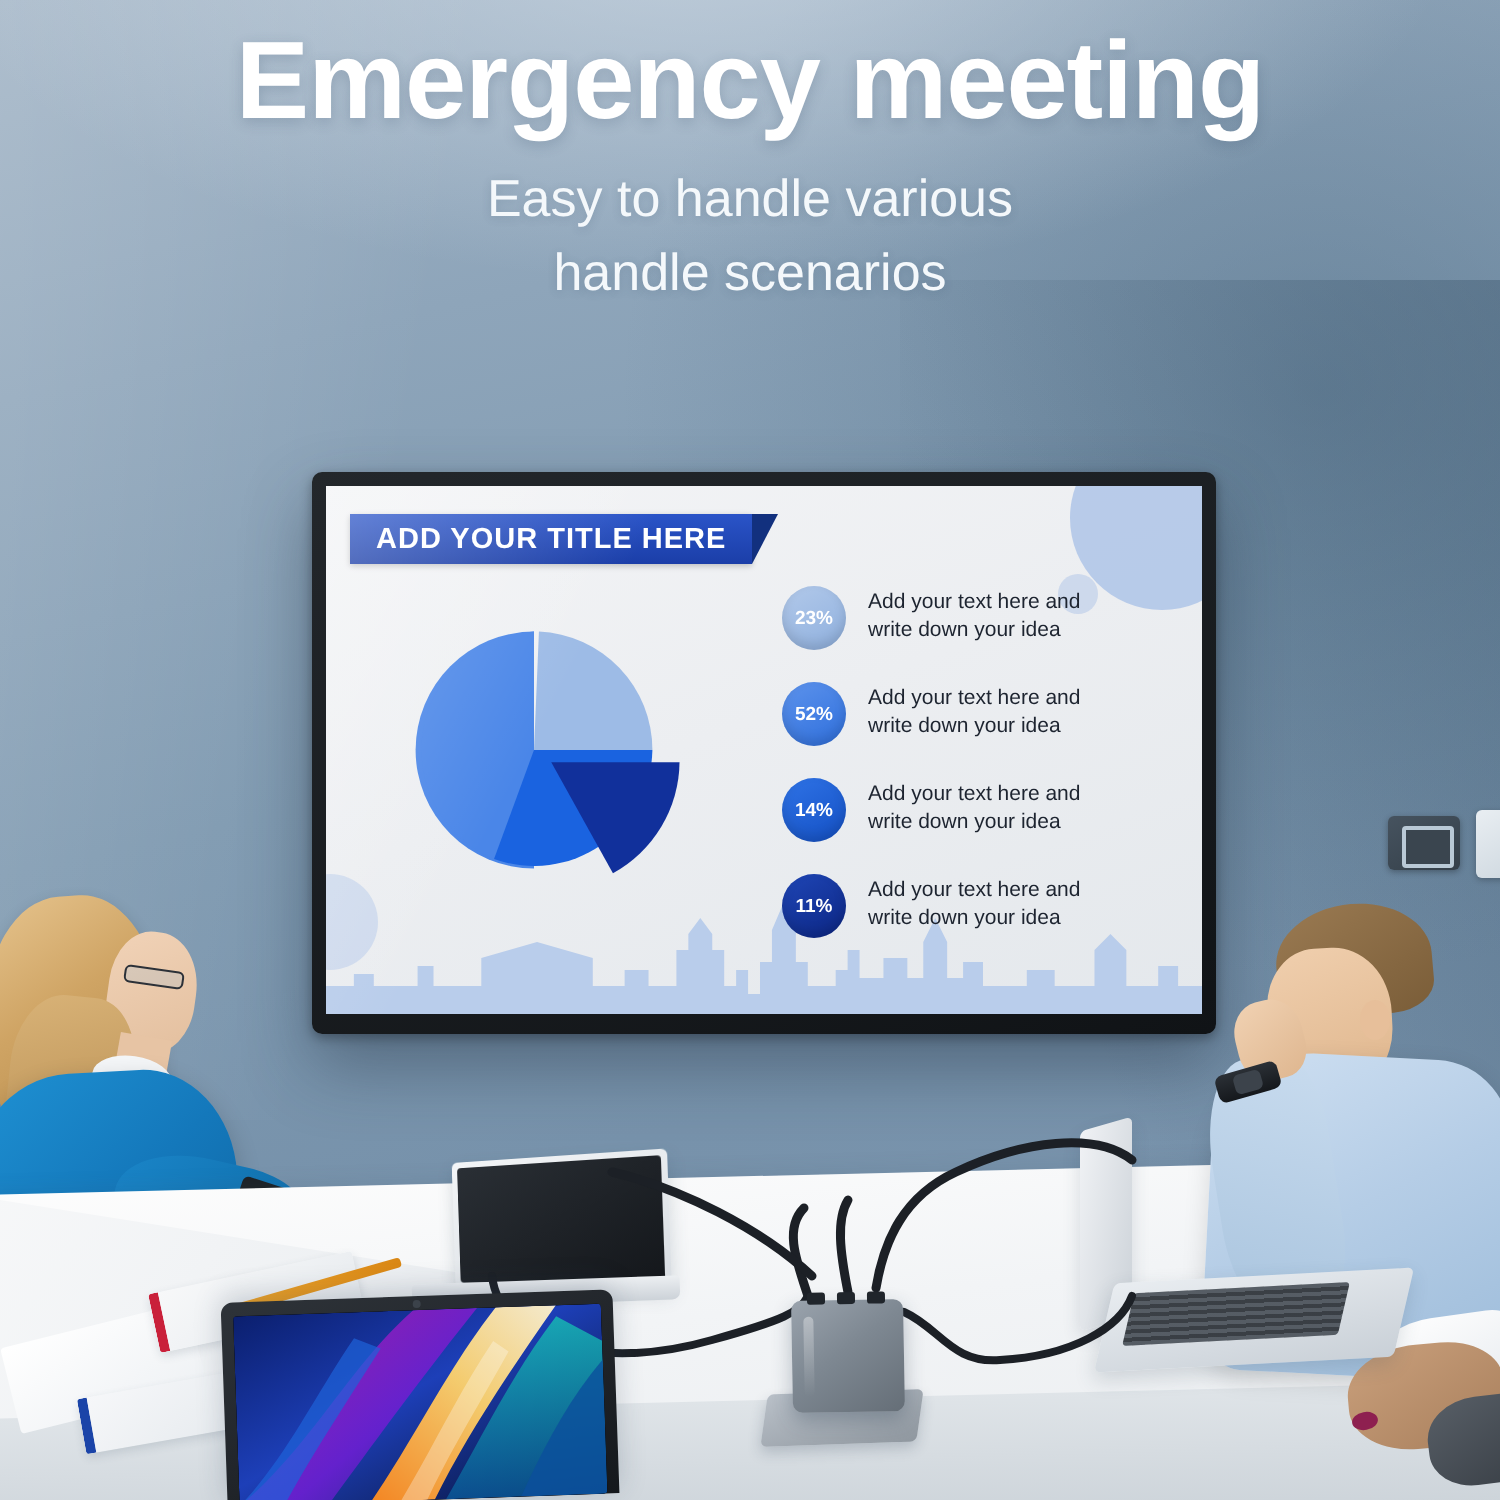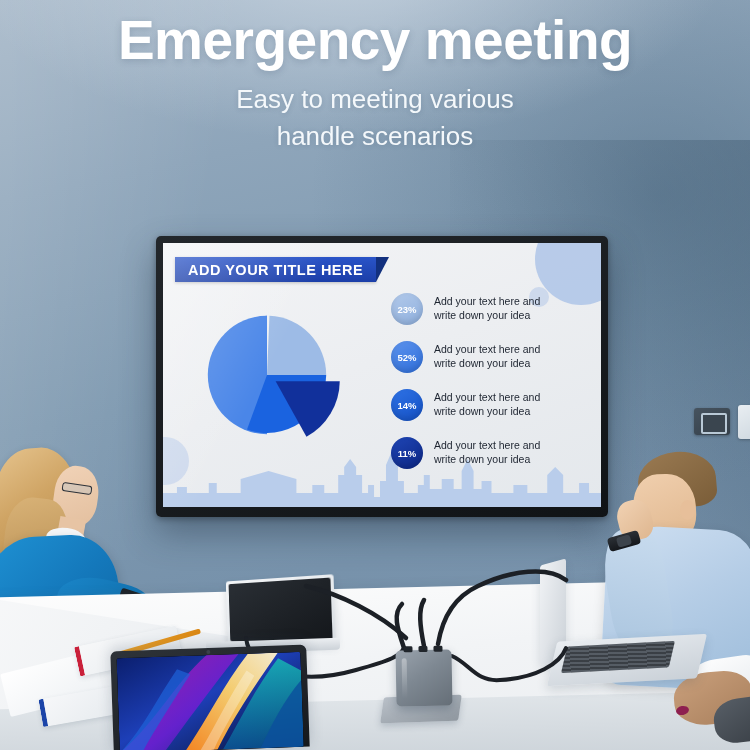--- a/index.html
+++ b/index.html
@@ -384,21 +384,21 @@
 </head>
 <body>
 
 <div id="scene">
 
   <div class="wall"></div>
   <div class="wall-shade-left"></div>
   <div class="wall-shade-right"></div>
 
   <div class="headline">Emergency meeting</div>
-  <div class="subline l1">Easy to meeting various</div>
+  <div class="subline l1">Easy to handle various</div>
   <div class="subline l2">handle scenarios</div>
 
   <div class="plate socket-dark"></div>
   <div class="plate switch-light"></div>
 
   <div class="tv">
     <div class="tv-screen">
 
       <div class="slide-circle c-big"></div>
       <div class="slide-circle c-small"></div>

